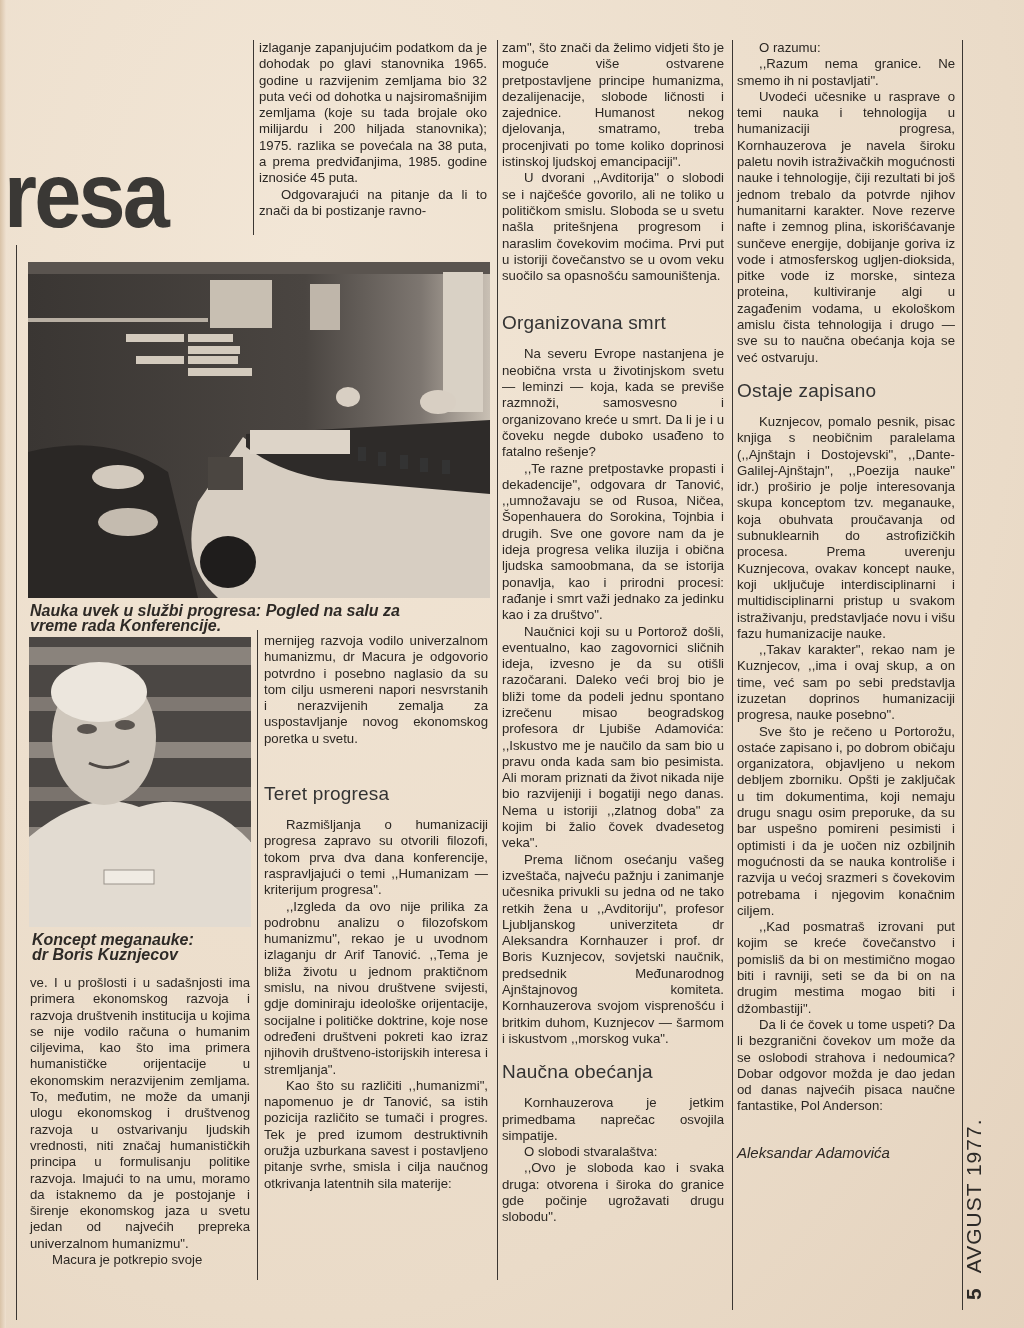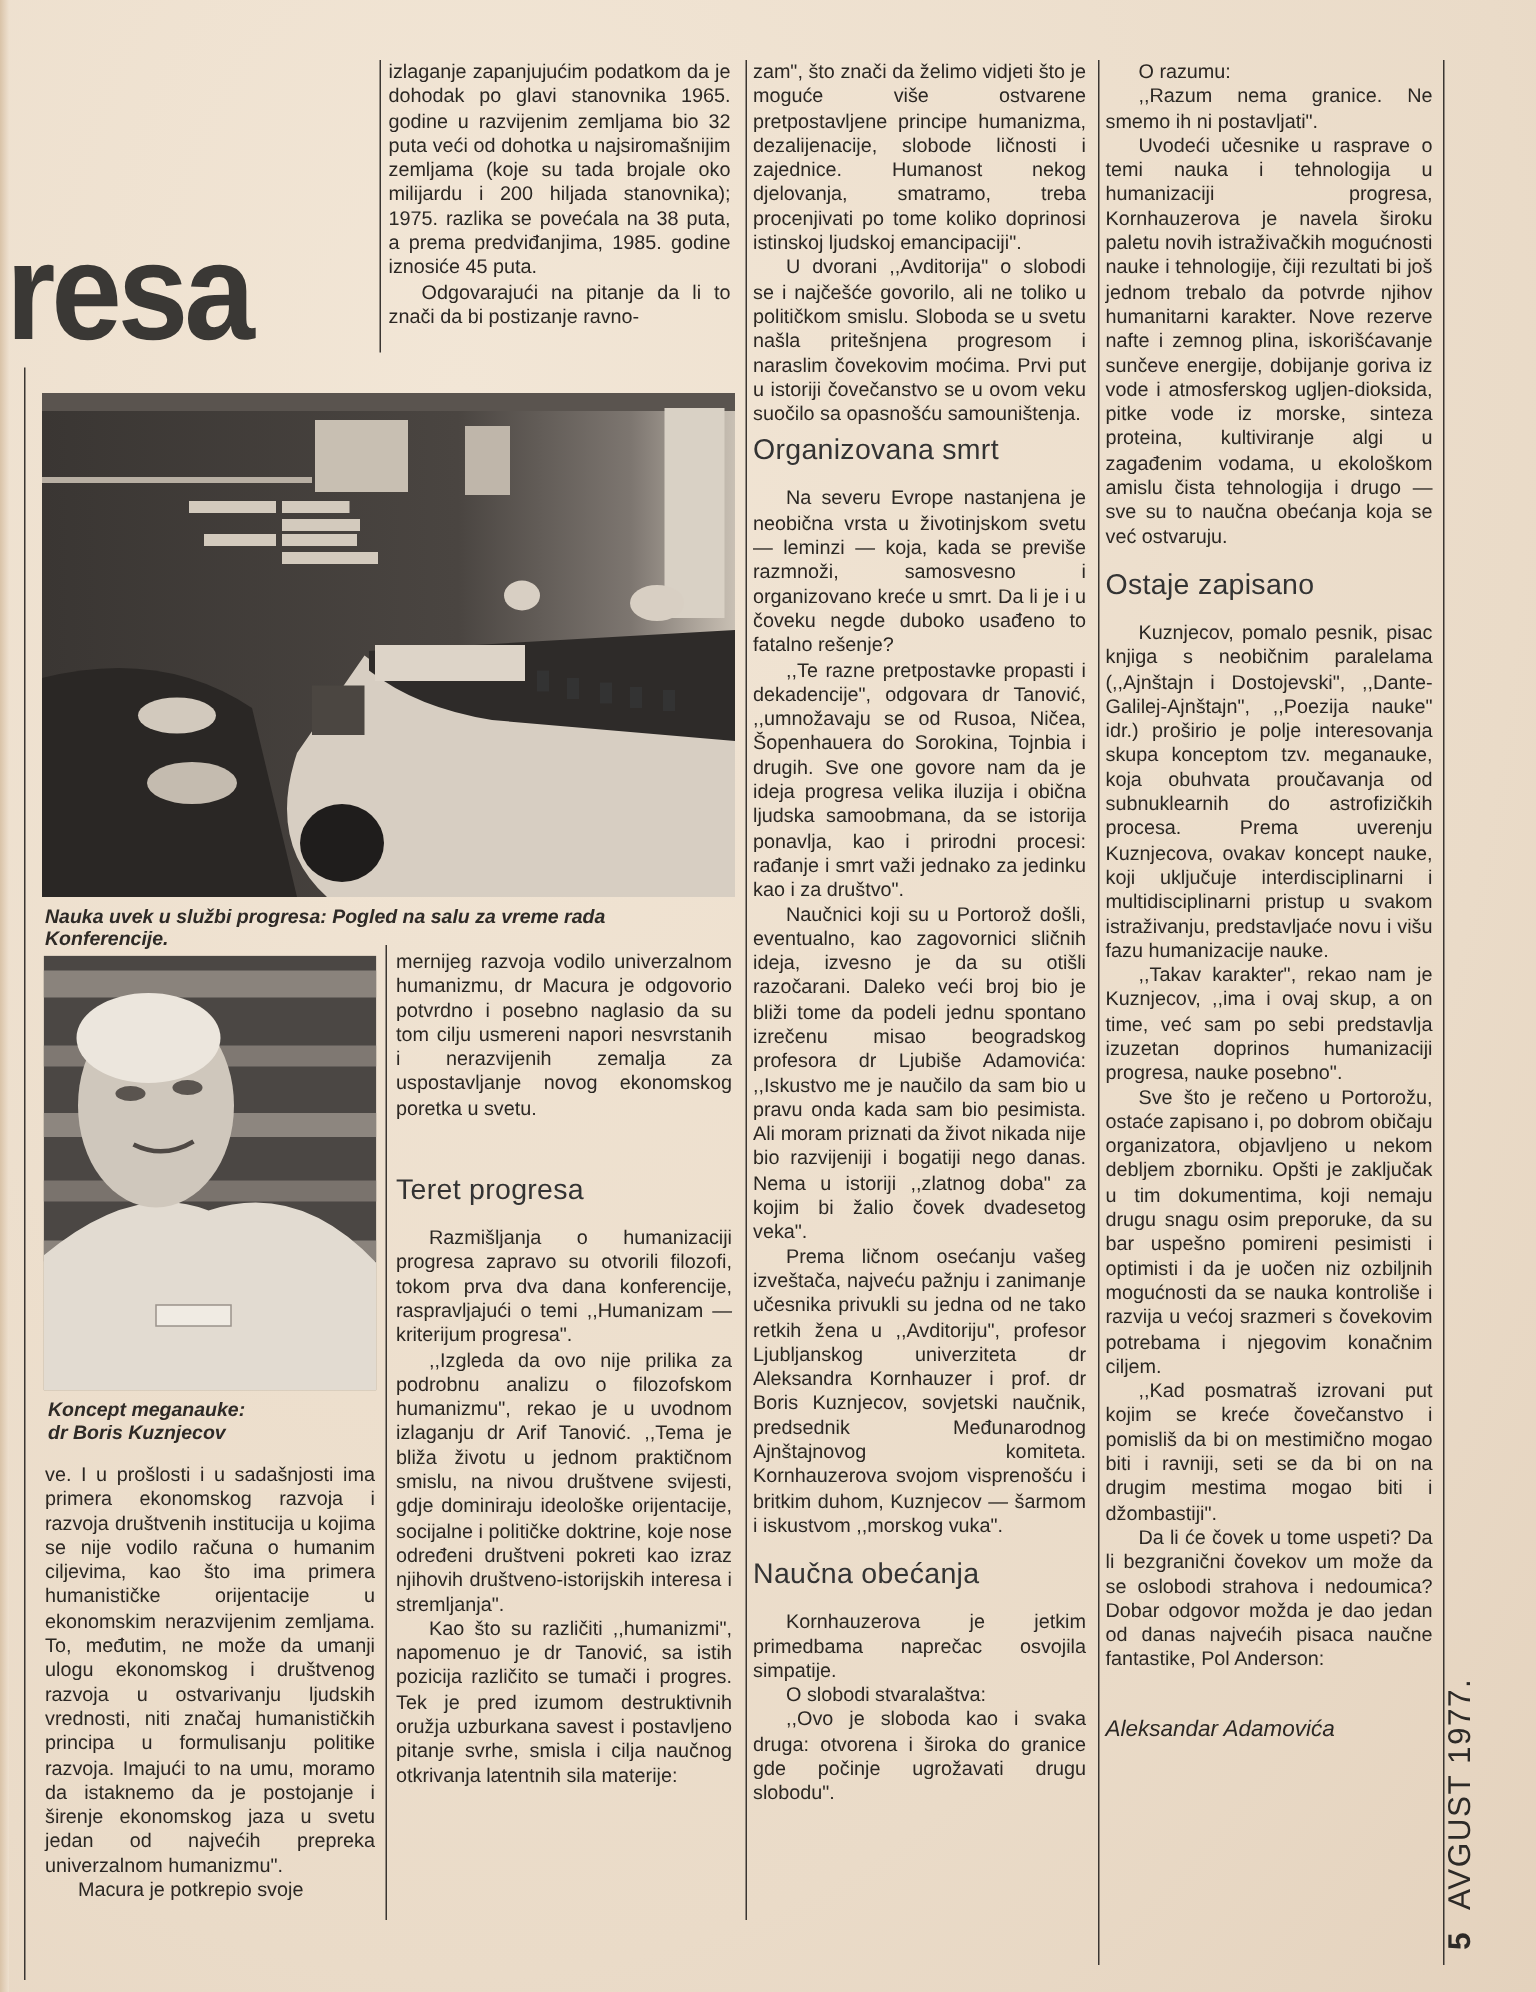--- a/index.html
+++ b/index.html
@@ -11,21 +11,21 @@
   }
   .leftedge { position:absolute; left:0; top:0; width:6px; height:1328px; background:linear-gradient(90deg,#d9c3a8,#eee0cf); }
   .headline { position:absolute; left:4px; top:155px; font-family:"Liberation Sans", sans-serif; font-weight:bold;
     font-size:92px; line-height:80px; letter-spacing:-3px; color:#3a3835; transform:scaleX(0.92); transform-origin:left top; }
   .col { position:absolute; font-size:13.2px; line-height:16.3px; text-align:justify; color:#2b2723; }
   .col p { margin:0; text-indent:0; }
   .col p.ind { text-indent:22px; }
   .col h2 { font-weight:normal; font-size:19px; line-height:22px; margin:14px 0 12px 0; color:#333; letter-spacing:0.2px; }
   .rule { position:absolute; width:1px; background:#3b3632; }
   .photo { position:absolute; overflow:hidden; }
-  .caption { position:absolute; font-weight:bold; font-style:italic; font-size:13px; line-height:15px; color:#2e2a26; }
+  .caption { position:absolute; font-weight:bold; font-style:italic; font-size:16px; line-height:15px; color:#2e2a26; }
   .vert { position:absolute; left:962px; top:1300px; transform:rotate(-90deg); transform-origin:left top;
     font-size:21px; font-weight:normal; white-space:nowrap; color:#2d2a27; letter-spacing:1px; }
   .vert b { font-weight:bold; margin-right:14px; }
   .byline { font-style:italic; font-size:15px; margin-top:30px; }
 </style>
 </head>
 <body>
 
 <div class="leftedge"></div>
 
@@ -118,21 +118,21 @@
   <p>mernijeg razvoja vodilo univerzalnom humanizmu, dr Macura je odgovorio potvrdno i posebno naglasio da su tom cilju usmereni napori nesvrstanih i nerazvijenih zemalja za uspostavljanje novog ekonomskog poretka u svetu.</p>
   <h2 style="margin-top:36px;">Teret progresa</h2>
   <p class="ind">Razmišljanja o humanizaciji progresa zapravo su otvorili filozofi, tokom prva dva dana konferencije, raspravljajući o temi ,,Humanizam — kriterijum progresa".</p>
   <p class="ind">,,Izgleda da ovo nije prilika za podrobnu analizu o filozofskom humanizmu", rekao je u uvodnom izlaganju dr Arif Tanović. ,,Tema je bliža životu u jednom praktičnom smislu, na nivou društvene svijesti, gdje dominiraju ideološke orijentacije, socijalne i političke doktrine, koje nose određeni društveni pokreti kao izraz njihovih društveno-istorijskih interesa i stremljanja".</p>
   <p class="ind">Kao što su različiti ,,humanizmi", napomenuo je dr Tanović, sa istih pozicija različito se tumači i progres. Tek je pred izumom destruktivnih oružja uzburkana savest i postavljeno pitanje svrhe, smisla i cilja naučnog otkrivanja latentnih sila materije:</p>
 </div>
 
 <div class="col" style="left:502px;top:40px;width:222px;">
   <p>zam", što znači da želimo vidjeti što je moguće više ostvarene pretpostavljene principe humanizma, dezalijenacije, slobode ličnosti i zajednice. Humanost nekog djelovanja, smatramo, treba procenjivati po tome koliko doprinosi istinskoj ljudskoj emancipaciji".</p>
   <p class="ind">U dvorani ,,Avditorija" o slobodi se i najčešće govorilo, ali ne toliko u političkom smislu. Sloboda se u svetu našla pritešnjena progresom i naraslim čovekovim moćima. Prvi put u istoriji čovečanstvo se u ovom veku suočilo sa opasnošću samouništenja.</p>
-  <h2 style="margin-top:6px;">Organizovana smrt</h2>
+  <h2 style="margin-top:28px;">Organizovana smrt</h2>
   <p class="ind">Na severu Evrope nastanjena je neobična vrsta u životinjskom svetu — leminzi — koja, kada se previše razmnoži, samosvesno i organizovano kreće u smrt. Da li je i u čoveku negde duboko usađeno to fatalno rešenje?</p>
   <p class="ind">,,Te razne pretpostavke propasti i dekadencije", odgovara dr Tanović, ,,umnožavaju se od Rusoa, Ničea, Šopenhauera do Sorokina, Tojnbia i drugih. Sve one govore nam da je ideja progresa velika iluzija i obična ljudska samoobmana, da se istorija ponavlja, kao i prirodni procesi: rađanje i smrt važi jednako za jedinku kao i za društvo".</p>
   <p class="ind">Naučnici koji su u Portorož došli, eventualno, kao zagovornici sličnih ideja, izvesno je da su otišli razočarani. Daleko veći broj bio je bliži tome da podeli jednu spontano izrečenu misao beogradskog profesora dr Ljubiše Adamovića: ,,Iskustvo me je naučilo da sam bio u pravu onda kada sam bio pesimista. Ali moram priznati da život nikada nije bio razvijeniji i bogatiji nego danas. Nema u istoriji ,,zlatnog doba" za kojim bi žalio čovek dvadesetog veka".</p>
   <p class="ind">Prema ličnom osećanju vašeg izveštača, najveću pažnju i zanimanje učesnika privukli su jedna od ne tako retkih žena u ,,Avditoriju", profesor Ljubljanskog univerziteta dr Aleksandra Kornhauzer i prof. dr Boris Kuznjecov, sovjetski naučnik, predsednik Međunarodnog Ajnštajnovog komiteta. Kornhauzerova svojom vispreno­šću i britkim duhom, Kuznjecov — šarmom i iskustvom ,,morskog vuka".</p>
   <h2>Naučna obećanja</h2>
   <p class="ind">Kornhauzerova je jetkim primedbama naprečac osvojila simpatije.</p>
   <p class="ind">O slobodi stvaralaštva:</p>
   <p class="ind">,,Ovo je sloboda kao i svaka druga: otvorena i široka do granice gde počinje ugrožavati drugu slobodu".</p>
 </div>
 

